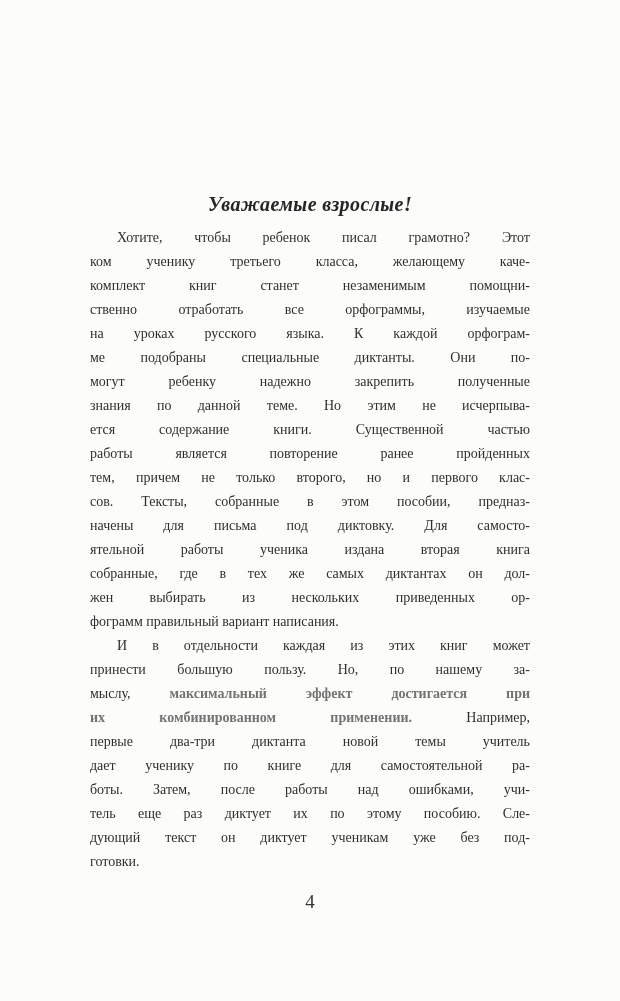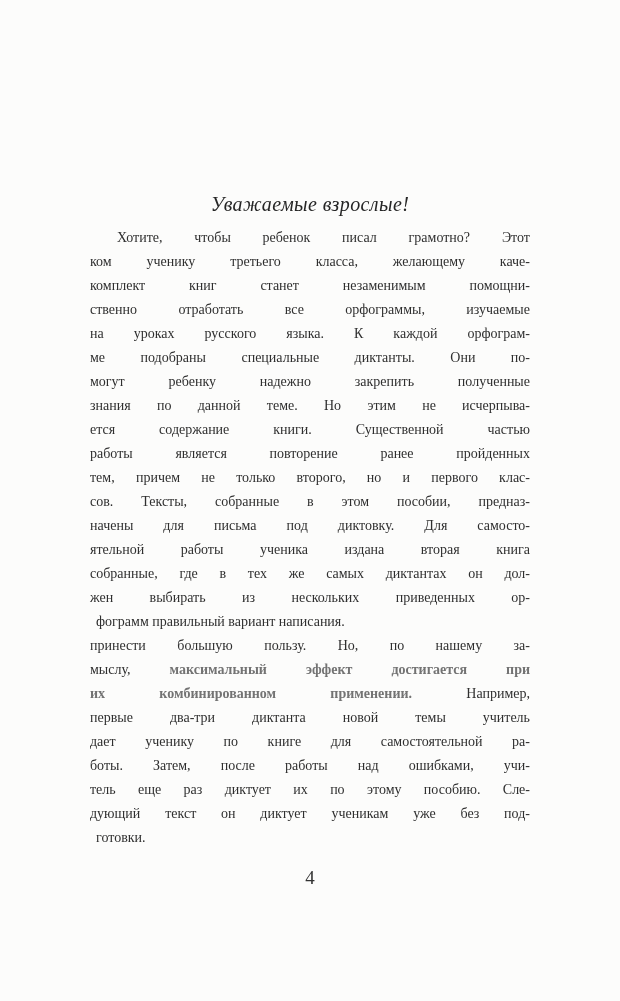--- a/index.html
+++ b/index.html
@@ -16,21 +16,21 @@
   }
   .book-page {
     width: 440px;
     margin: 0 auto;
     padding-top: 192px;
     box-sizing: content-box;
   }
   .heading {
     font-size: 20px;
     line-height: 24px;
-    font-weight: normal;
+    font-weight: bold;
     font-style: italic;
     text-align: center;
     letter-spacing: 0.4px;
     margin: 0 0 10px 0;
     color: #262626;
   }
   .text-block {
     width: 440px;
   }
   .line {
@@ -38,21 +38,20 @@
     line-height: 24px;
     text-align: justify;
     text-align-last: justify;
     white-space: normal;
   }
   .line.first {
     text-indent: 27px;
   }
   .line.last {
     text-align-last: left;
-    margin-left: 6px;
   }
   .bold {
     font-weight: bold;
     color: #737373;
   }
   .page-number {
     text-align: center;
     font-size: 19px;
     line-height: 24px;
     margin-top: 16px;
@@ -79,20 +78,21 @@
         <div class="line"><span>работы является повторение ранее пройденных</span></div>
         <div class="line"><span>тем, причем не только второго, но и первого клас-</span></div>
         <div class="line"><span>сов. Тексты, собранные в этом пособии, предназ-</span></div>
         <div class="line"><span>начены для письма под диктовку. Для самосто-</span></div>
         <div class="line"><span>ятельной работы ученика издана вторая книга</span></div>
         <div class="line"><span>собранные, где в тех же самых диктантах он дол-</span></div>
         <div class="line"><span>жен выбирать из нескольких приведенных ор-</span></div>
         <div class="line last"><span>фограмм правильный вариант написания.</span></div>
       </div>
       <div>
+        <div class="line first"><span>И в отдельности каждая из этих книг может</span></div>
         <div class="line"><span>принести большую пользу. Но, по нашему за-</span></div>
         <div class="line"><span>мыслу, </span><span class="bold">максимальный эффект достигается при</span></div>
         <div class="line"><span class="bold">их комбинированном применении.</span><span> Например,</span></div>
         <div class="line"><span>первые два-три диктанта новой темы учитель</span></div>
         <div class="line"><span>дает ученику по книге для самостоятельной ра-</span></div>
         <div class="line"><span>боты. Затем, после работы над ошибками, учи-</span></div>
         <div class="line"><span>тель еще раз диктует их по этому пособию. Сле-</span></div>
         <div class="line"><span>дующий текст он диктует ученикам уже без под-</span></div>
         <div class="line last"><span>готовки.</span></div>
       </div>

